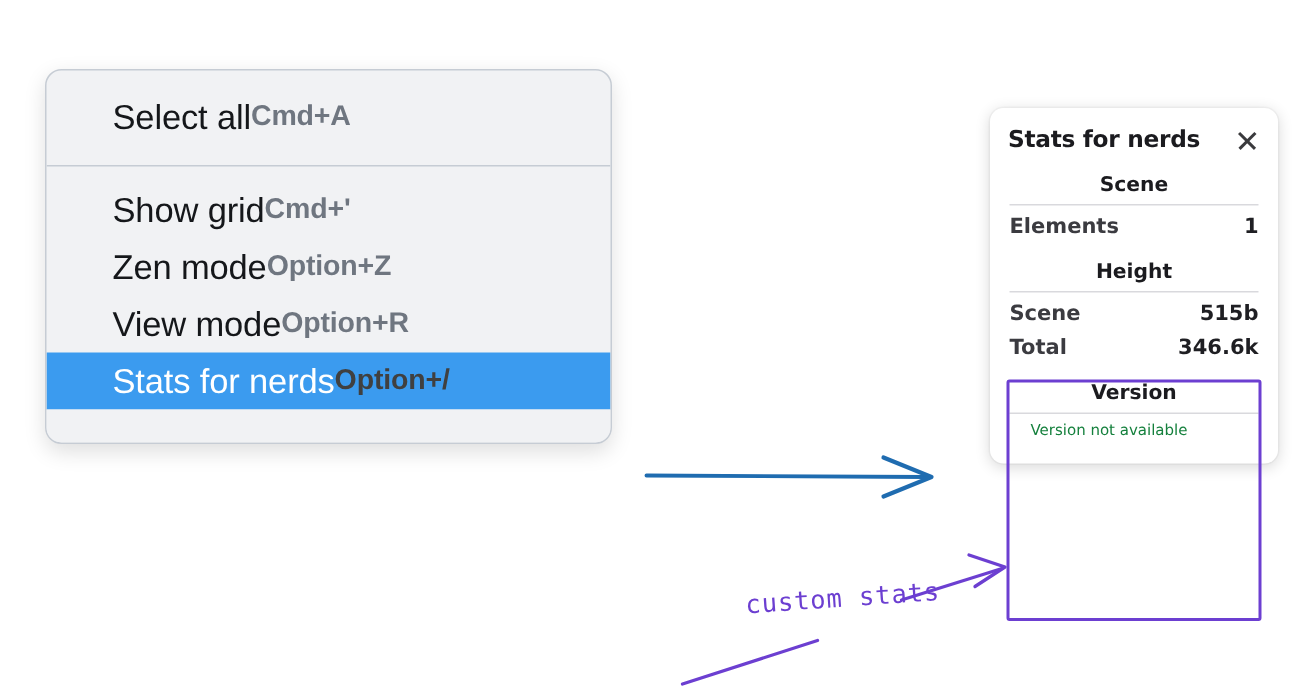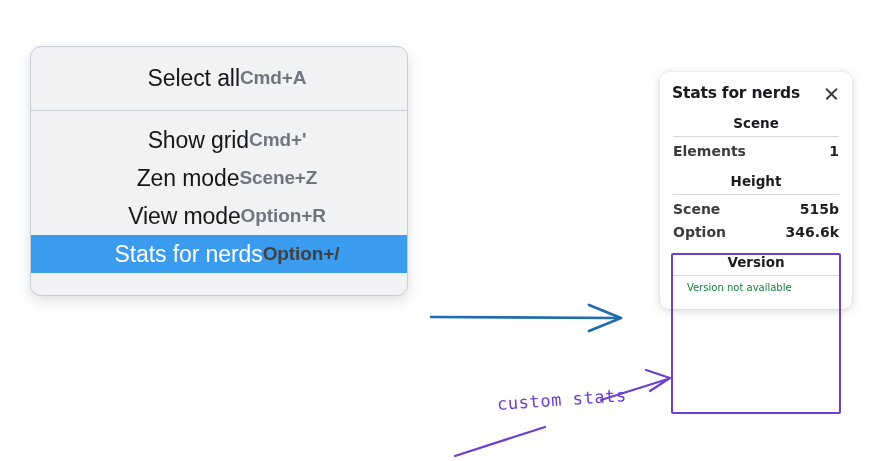--- a/index.html
+++ b/index.html
@@ -35,21 +35,21 @@
   .menu-group.group-top {
     border-bottom: 1px solid #c6ccd4;
     padding: 12px 0 13px 0;
   }
   .menu-group.group-bottom {
     padding: 10px 0 0 0;
   }
   .menu-item {
     display: flex;
     align-items: center;
-    justify-content: center;
+    justify-content: flex-start;
     padding: 3px 28px 3px 44px;
     box-sizing: border-box;
     height: 38px;
     cursor: default;
   }
   .menu-item .mi-label {
     font-size: 23px;
     color: #15171a;
     letter-spacing: -0.1px;
     white-space: nowrap;
@@ -191,21 +191,21 @@
     </div>
   </div>
 
   <div class="menu-group group-bottom">
     <div class="menu-item">
       <span class="mi-label">Show grid</span>
       <span class="mi-shortcut">Cmd+'</span>
     </div>
     <div class="menu-item">
       <span class="mi-label">Zen mode</span>
-      <span class="mi-shortcut">Scene+Z</span>
+      <span class="mi-shortcut">Option+Z</span>
     </div>
     <div class="menu-item">
       <span class="mi-label">View mode</span>
       <span class="mi-shortcut">Option+R</span>
     </div>
     <div class="menu-item selected">
       <span class="mi-label">Stats for nerds</span>
       <span class="mi-shortcut">Option+/</span>
     </div>
   </div>
@@ -227,21 +227,21 @@
     <span class="sr-val">1</span>
   </div>
 
   <div class="section-head">Height</div>
   <div class="section-rule"></div>
   <div class="stat-row">
     <span class="sr-key">Scene</span>
     <span class="sr-val">515b</span>
   </div>
   <div class="stat-row">
-    <span class="sr-key">Option</span>
+    <span class="sr-key">Total</span>
     <span class="sr-val">346.6k</span>
   </div>
 
   <div class="section-head">Version</div>
   <div class="section-rule"></div>
   <div class="plain-row">Version not available</div>
 </div>
 
 <div id="annot-rect"></div>
 

